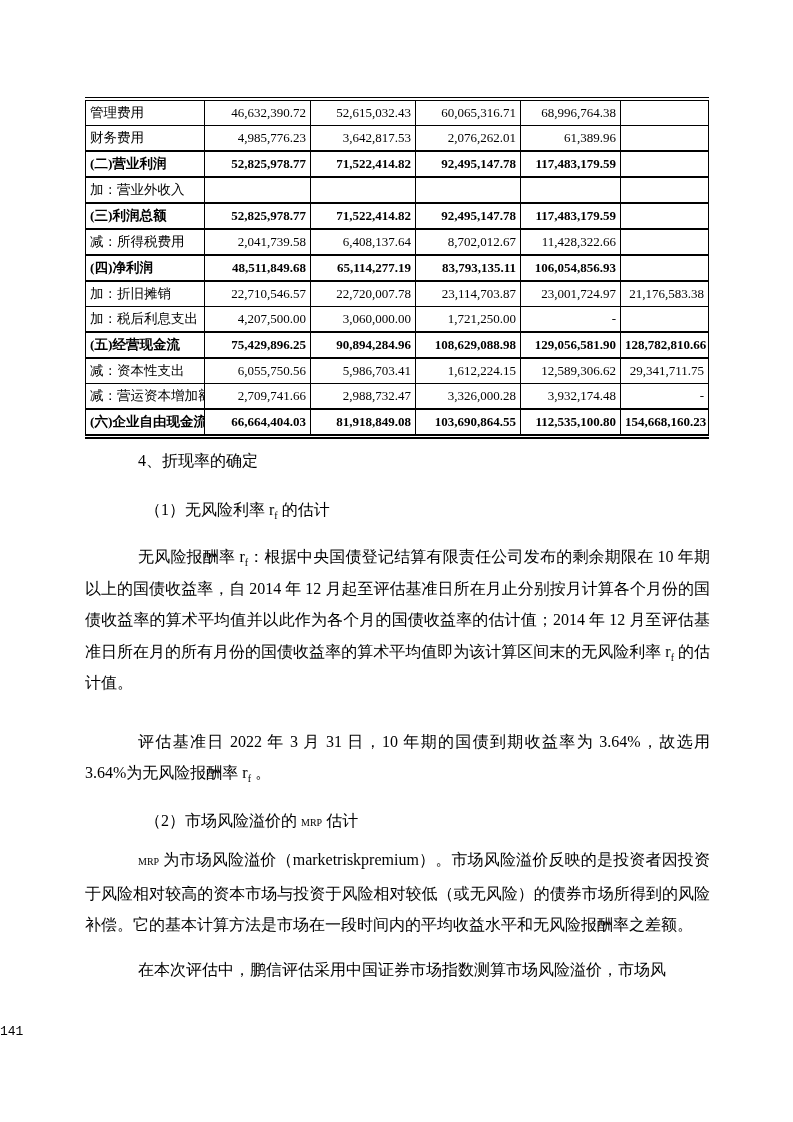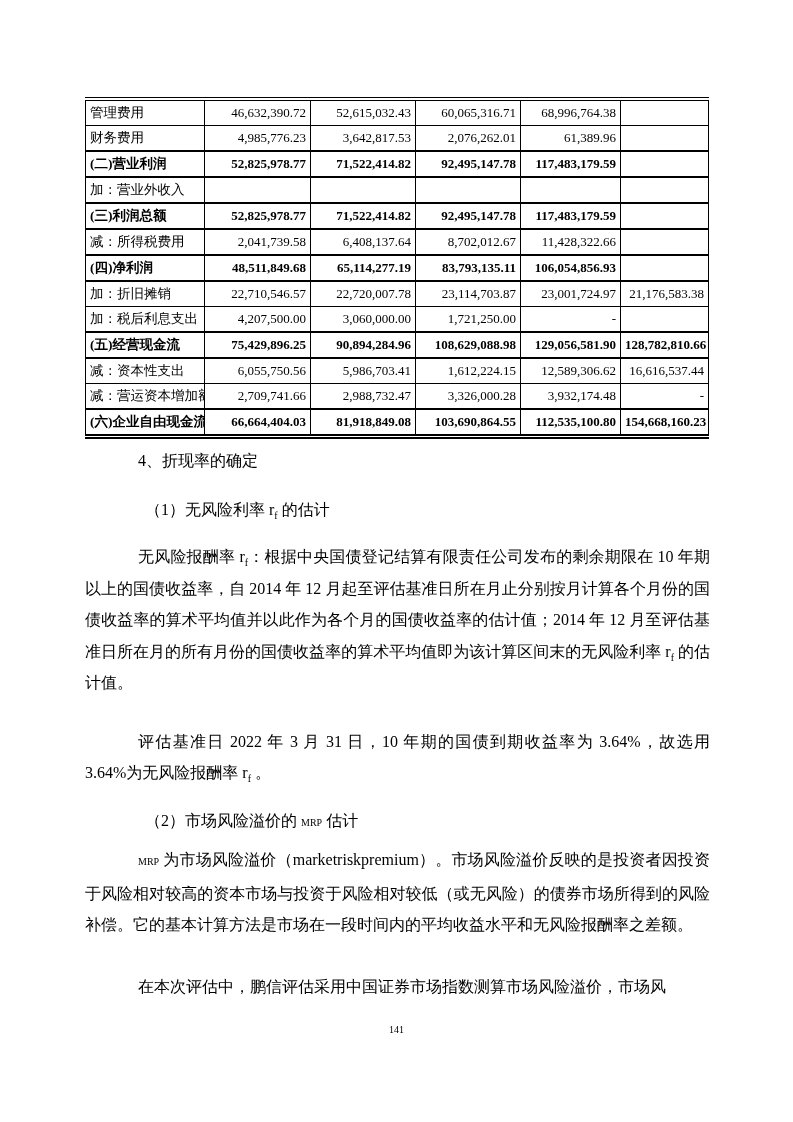--- a/index.html
+++ b/index.html
@@ -47,22 +47,23 @@
   .blk.h1 { text-indent:53px; text-align:left; }
   .blk.h2 { text-indent:60px; text-align:left; }
   .blk.p  { text-indent:53px; }
   .blk sub { font-size:10px; line-height:0; }
   .blk .lat-small { font-size:10px; }
   
   .pageno {
     position:absolute;
     left:0; top:1024px;
     width:793px;
-    text-align:center;
-    font-size:10px;
+    text-align:left;
+    font-size:13px;
+    font-family:Liberation Mono, monospace;
   }
 </style>
 </head>
 <body>
 
 <div class="page">
   <div class="body-area">
 
     <table class="fin">
       <colgroup>
@@ -153,21 +154,21 @@
             <td class="num">108,629,088.98</td>
             <td class="num">129,056,581.90</td>
             <td class="num">128,782,810.66</td>
           </tr>
           <tr class="">
             <td class="lbl">减：资本性支出</td>
             <td class="num">6,055,750.56</td>
             <td class="num">5,986,703.41</td>
             <td class="num">1,612,224.15</td>
             <td class="num">12,589,306.62</td>
-            <td class="num">16,616,537.44</td>
+            <td class="num">29,341,711.75</td>
           </tr>
           <tr class="">
             <td class="lbl">减：营运资本增加额</td>
             <td class="num">2,709,741.66</td>
             <td class="num">2,988,732.47</td>
             <td class="num">3,326,000.28</td>
             <td class="num">3,932,174.48</td>
             <td class="num">-</td>
           </tr>
           <tr class="bold">
@@ -181,19 +182,19 @@
         </tbody>
     </table>
 
     <div class="blocks">
         <div class="blk h1" style="margin-top: 6px;"><span>4、折现率的确定</span></div>
         <div class="blk h2" style="margin-top: 17px;"><span>（1）无风险利率 r</span><sub>f</sub><span> 的估计</span></div>
         <div class="blk p" style="margin-top: 16px;"><span>无风险报酬率 r</span><sub>f</sub><span>：根据中央国债登记结算有限责任公司发布的剩余期限在 10 年期以上的国债收益率，自 2014 年 12 月起至评估基准日所在月止分别按月计算各个月份的国债收益率的算术平均值并以此作为各个月的国债收益率的估计值；2014 年 12 月至评估基准日所在月的所有月份的国债收益率的算术平均值即为该计算区间末的无风险利率 r</span><sub>f</sub><span> 的估计值。</span></div>
         <div class="blk p" style="margin-top: 27px;"><span>评估基准日 2022 年 3 月 31 日，10 年期的国债到期收益率为 3.64%，故选用 3.64%为无风险报酬率 r</span><sub>f</sub><span> 。</span></div>
         <div class="blk h2" style="margin-top: 16px;"><span>（2）市场风险溢价的 </span><span class="lat-small">MRP</span><span>  估计</span></div>
         <div class="blk p" style="margin-top: 6px;"><span class="lat-small">MRP</span><span> 为市场风险溢价（marketriskpremium）。市场风险溢价反映的是投资者因投资于风险相对较高的资本市场与投资于风险相对较低（或无风险）的债券市场所得到的风险补偿。它的基本计算方法是市场在一段时间内的平均收益水平和无风险报酬率之差额。</span></div>
-        <div class="blk p" style="margin-top: 30px;"><span>在本次评估中，鹏信评估采用中国证券市场指数测算市场风险溢价，市场风</span></div>
+        <div class="blk p" style="margin-top: 13px;"><span>在本次评估中，鹏信评估采用中国证券市场指数测算市场风险溢价，市场风</span></div>
       </div>
 
   </div>
 
   <div class="pageno">141</div>
 </div>
 
 </body></html>

